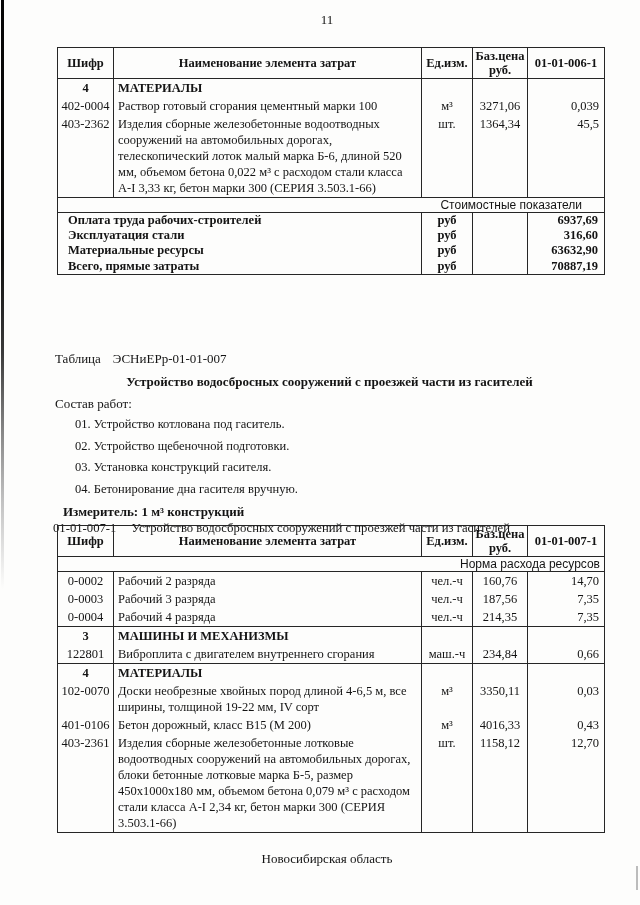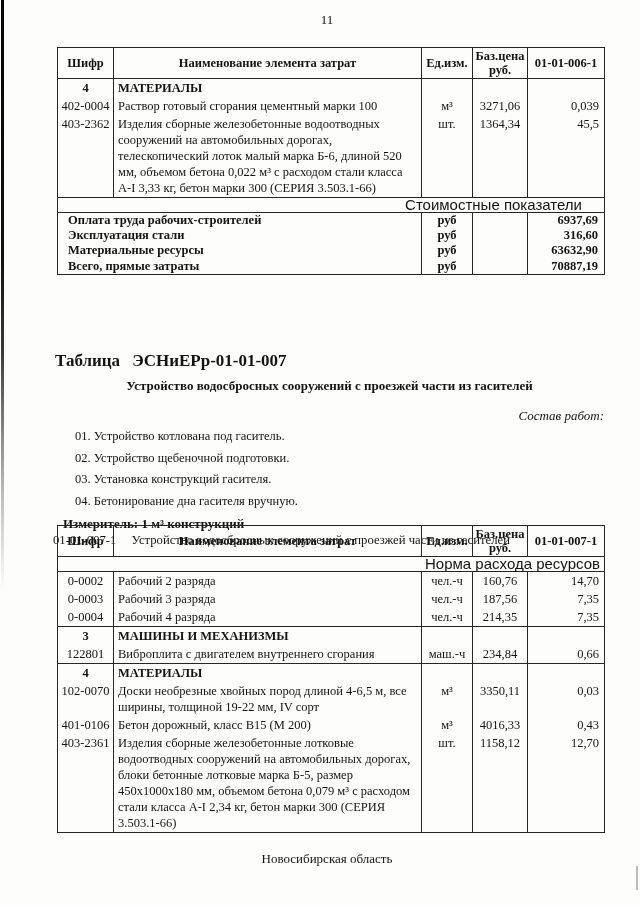--- a/index.html
+++ b/index.html
@@ -32,35 +32,35 @@
     vertical-align:top; padding:1px 3px;
   }
   .doc-table tr.sep td { border-top:1.2px solid #262626; }
   .doc-table tr.bold td { font-weight:bold; }
   .doc-table td.c { text-align:center; }
   .doc-table td.r { text-align:right; padding-right:5px; }
   .doc-table td.name { text-align:left; padding-left:4px; }
 
   .lbl-row td {
     border-top:1.2px solid #262626; border-bottom:1.2px solid #262626;
-    font-family:"Liberation Sans", sans-serif; font-size:15px; line-height:12px;
+    font-family:"Liberation Sans", sans-serif; font-size:12px; line-height:12px;
     text-align:right; padding:1px 4px 1px 0;
   }
   .lbl-row td.pad-more { padding-right:22px; }
 
   .tot td { font-weight:bold; line-height:15.2px; padding:0 3px; }
   .tot td.tname { padding-left:10px; }
   .tot td.tval { text-align:right; padding-right:6px; }
   .tot td.tunit { text-align:center; }
 
   .section-block { position:absolute; left:55px; top:351px; width:549px; }
-  .tbl-label { font-weight:bold; font-size:17px; }
+  .tbl-label { font-weight:normal; font-size:13px; }
   .tbl-label .code { margin-left:12px; }
   .tbl-title { font-weight:bold; font-size:13px; text-align:center; margin-top:7px; }
-  .works-label { font-style:italic; text-align:right; font-size:13px; margin-top:14px; }
+  .works-label { text-align:left; font-size:13px; margin-top:6px; }
   .works { margin-top:5px; }
   .works div { padding-left:20px; margin-bottom:6.5px; font-size:12.5px; }
   .measure { font-weight:bold; font-size:13px; margin-left:8px; margin-top:7px; }
   .norm-line { font-size:12.7px; margin-top:1px; margin-left:-2px; }
   .norm-line .ntitle { margin-left:15px; }
 
   .footer { position:absolute; left:7px; top:851px; width:640px; text-align:center; font-size:13px; }
 </style>
 </head>
 <body>

